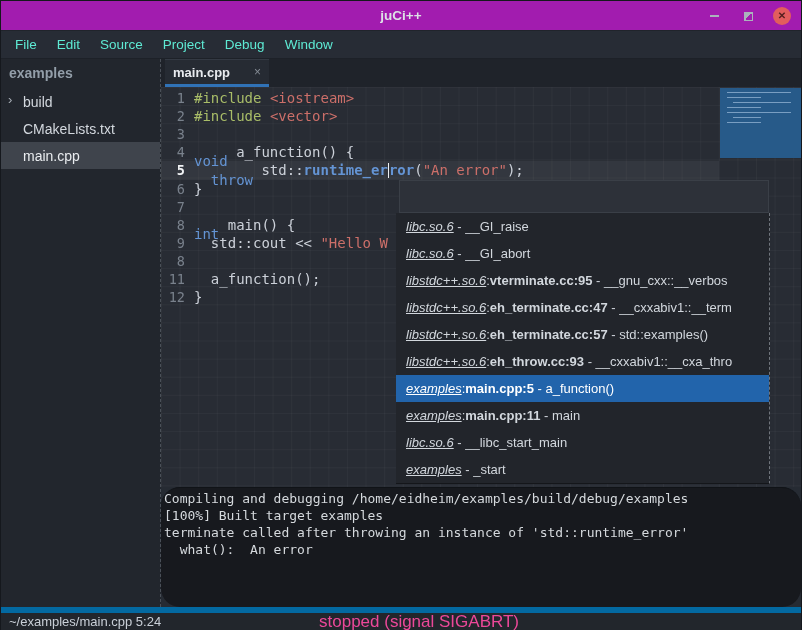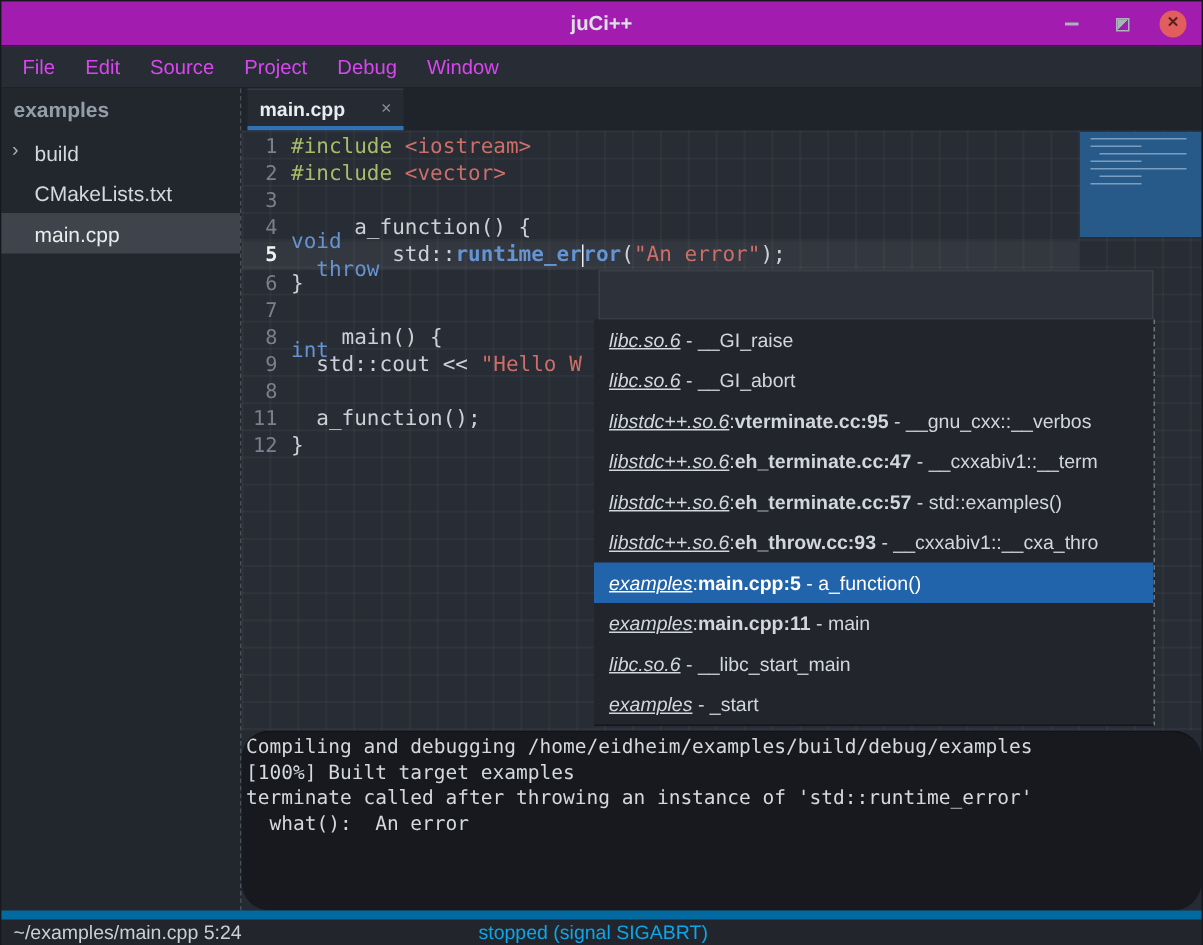--- a/index.html
+++ b/index.html
@@ -12,21 +12,21 @@
   .title { color:#dde1e6; font-size:13.5px; font-weight:bold; }
   .win-controls { position:absolute; right:10px; top:0; height:30px; display:flex; align-items:center; gap:16px; }
   .winbtn { width:18px; height:18px; display:flex; align-items:center; justify-content:center; cursor:default; }
   .min-glyph { width:9px; height:2px; background:#aab2bc; display:block; }
   .max-glyph { width:9px; height:9px; border:1px solid #aab2bc; background:linear-gradient(135deg,#aab2bc 50%,transparent 50%); display:block; }
   .winbtn.close { background:#e25d5d; border-radius:50%; }
   .close-x { color:#55201f; font-size:10px; font-weight:bold; line-height:1; }
 
   
   .menubar { height:28px; background:#272c35; display:flex; align-items:center; padding-left:4px; border-bottom:1px solid #1d2128; }
-  .menu-item { color:#d946ef; font-size:13.5px; padding:4px 10px; }
+  .menu-item { color:#5eead4; font-size:13.5px; padding:4px 10px; }
 
   
   .main { display:flex; height:548px; }
   .sidebar { width:160px; background:#22262d; border-right:1px dashed #4a5058; flex:none; }
   .side-header { color:#939ea9; font-weight:bold; font-size:14px; padding:6px 8px 7px 8px; }
   .side-item { height:27px; display:flex; align-items:center; color:#d3d8de; font-size:14px; padding-left:22px; position:relative; }
   .side-item .expander { position:absolute; left:7px; top:4px; color:#a9b0b8; font-size:13px; }
   .side-item.selected { background:#3f444c; color:#e9ecef; }
 
   .right { flex:1; display:flex; flex-direction:column; min-width:0; }
@@ -60,21 +60,21 @@
   .mm-line.short { margin-right:40px; }
   .mm-line.ind { margin-left:13px; }
 
   
   .terminal { height:120px; background:#17191e; border-top:1px solid #101317; font-family:"DejaVu Sans Mono", monospace; font-size:13px; color:#d5d9dd; padding:3px 0 0 3px; overflow:hidden;border-radius:19px; }
   .term-line { white-space:pre; line-height:16.9px; }
 
   
   .statusbar { height:23px; background:#22262c; border-top:6px solid #0369a1; position:relative; display:flex; align-items:center; }
   .status-loc { color:#c9cfd7; font-size:13px; margin-left:8px; }
-  .status-state { position:absolute; left:318px; color:#0ea5e9; font-size:13px; }
+  .status-state { position:absolute; left:318px; color:#ec4899; font-size:17px; }
 
   
   .tooltip-box { position:absolute; left:398px; top:179px; width:370px; height:33px; background:#2d3139; border:1px solid #3a3f47; }
   .stack-popup { position:absolute; left:395px; top:212px; width:374px; background:#22252b; border-right:1px dashed #70757c; border-bottom:1px solid #14161a; overflow:hidden; }
   .stack-item { height:27px; display:flex; align-items:center; padding-left:10px; font-size:13px; color:#d2d7dd; white-space:pre; overflow:hidden; }
   .stack-item .lib { font-style:italic;text-decoration:underline; }
   .stack-item .file { font-weight:bold; }
   .stack-item.selected { background:#2264ab; color:#ffffff; }
 </style>
 </head>

